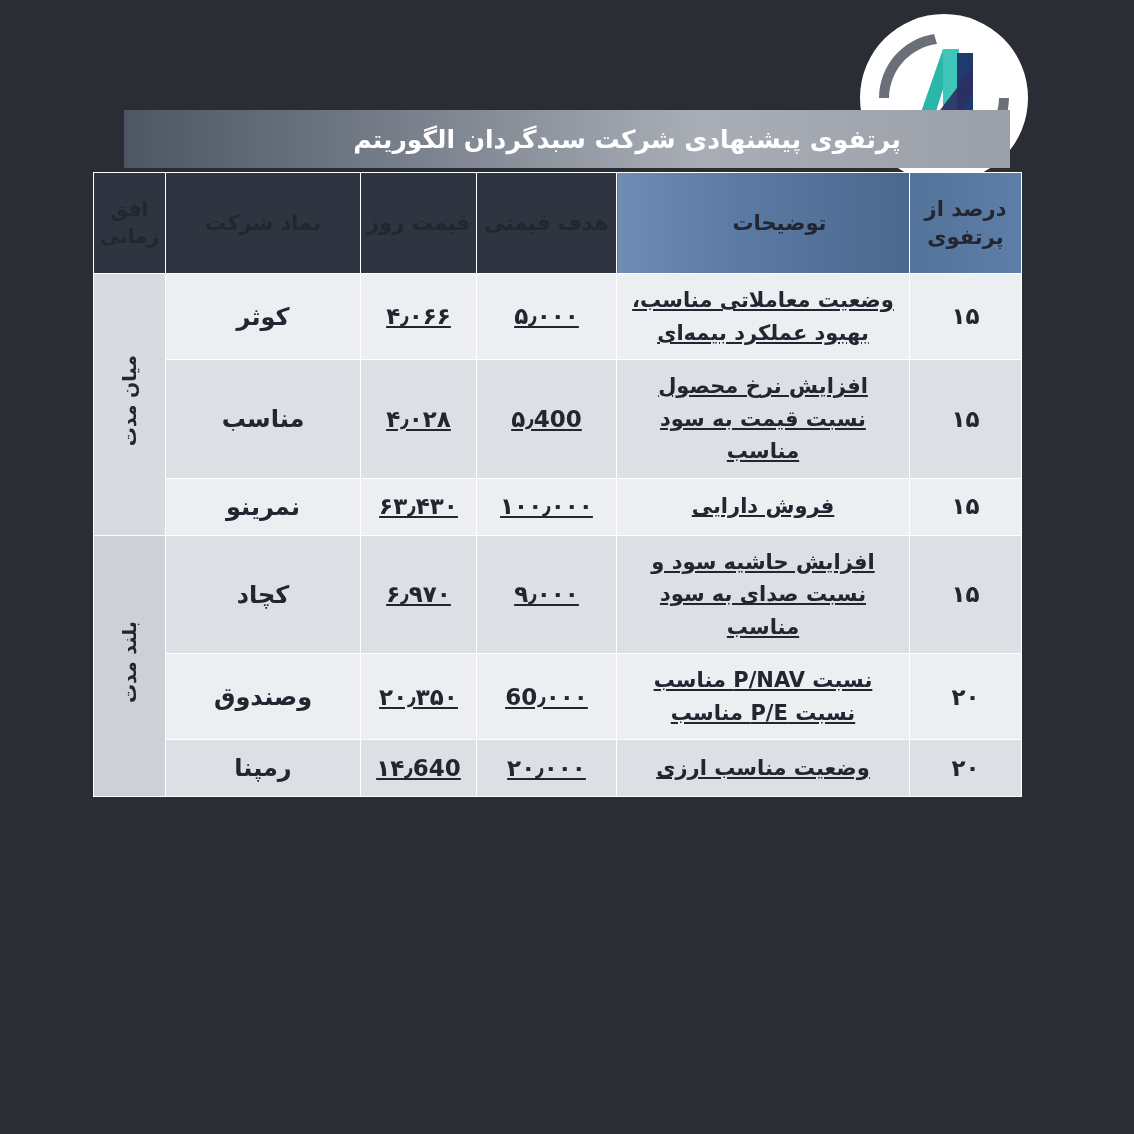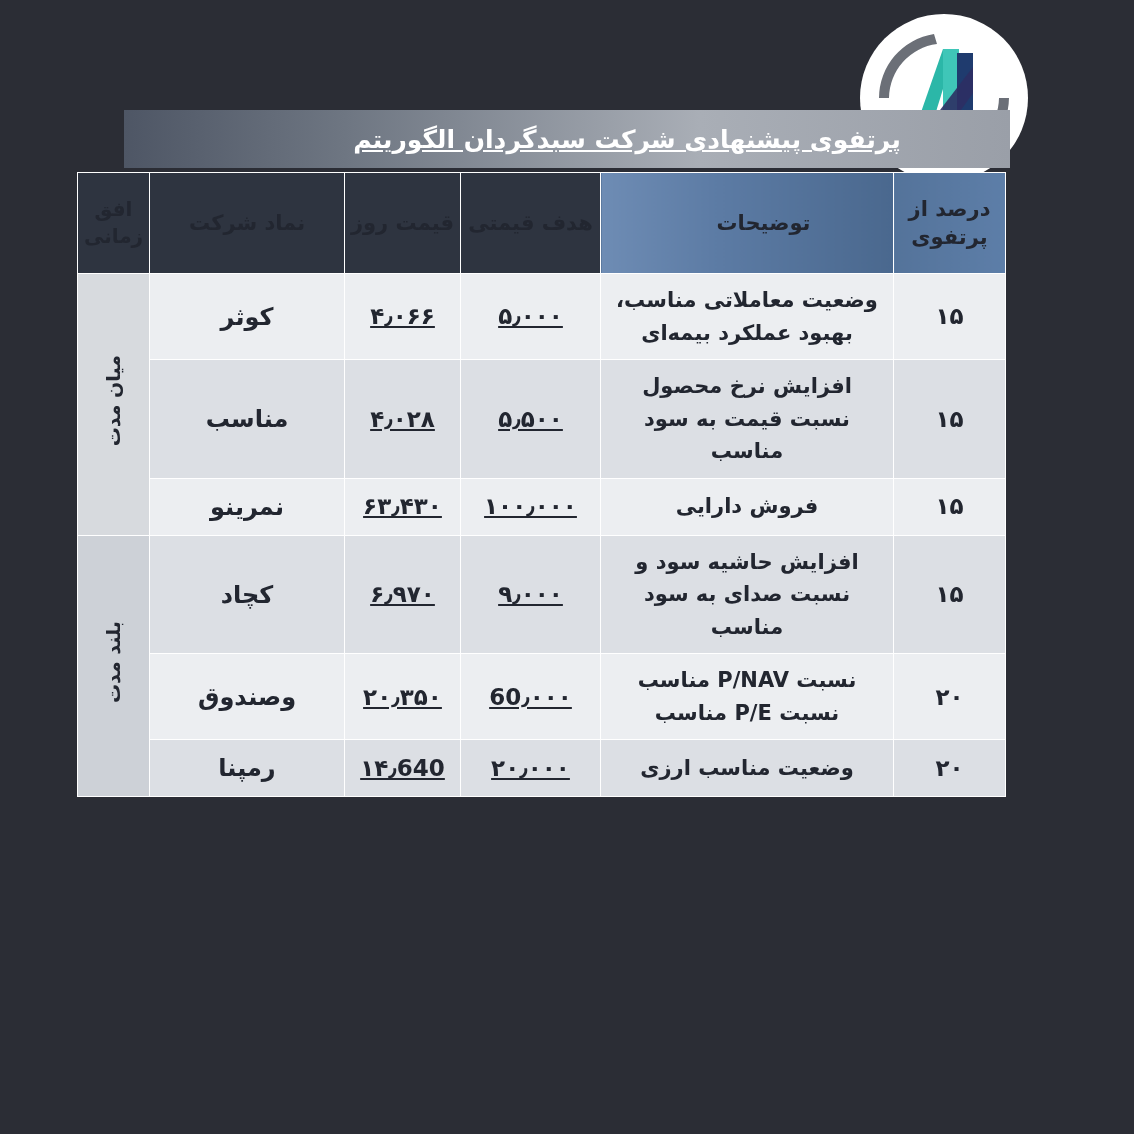--- a/index.html
+++ b/index.html
@@ -54,28 +54,27 @@
   }
   .title-bar .title-text {
     width: 100%;
     text-align: center;
     color: #ffffff;
     font-size: 25px;
     font-weight: bold;
     letter-spacing: 0px;
     padding-left: 120px;
     box-sizing: border-box;
-    text-decoration: underline;
   }
 
   
   .table-wrap {
     position: absolute;
     top: 172px;
-    right: 128px;
+    right: 112px;
     width: 886px;
     background: #7dd3fc;
   }
   table.portfolio {
     border-collapse: collapse;
     width: 886px;
     table-layout: fixed;
   }
   table.portfolio th, table.portfolio td {
     border: 1px solid #ffffff;
@@ -126,20 +125,21 @@
     display: inline-block;
     white-space: nowrap;
     letter-spacing: 1px;
   }
   td.horizon.long { background: #cdd1d7; }
 
   td.desc {
     font-size: 21px;
     line-height: 1.55;
     padding: 10px 14px;
+    text-decoration: underline;
   }
   td.pct { font-size: 23px; }
   td.price, td.target { font-size: 23px; text-decoration: underline; }
   td.symbol { font-size: 24px; }
 
   .col-pct    { width: 112px; }
   .col-desc   { width: 293px; }
   .col-target { width: 140px; }
   .col-price  { width: 116px; }
   .col-symbol { width: 195px; }
@@ -219,21 +219,21 @@
           <td class="pct">۱۵</td>
           <td class="desc">وضعیت معاملاتی مناسب، بهبود عملکرد بیمه‌ای</td>
           <td class="target">۵٫۰۰۰</td>
           <td class="price">۴٫۰۶۶</td>
           <td class="symbol">کوثر</td>
           <td class="horizon" rowspan="3"><span class="vert">میان مدت</span></td>
         </tr>
         <tr class="alt">
           <td class="pct">۱۵</td>
           <td class="desc">افزایش نرخ محصول نسبت قیمت به سود مناسب</td>
-          <td class="target">۵٫۵۰۰</td>
+          <td class="target">۵٫400</td>
           <td class="price">۴٫۰۲۸</td>
           <td class="symbol">مناسب</td>
         </tr>
         <tr>
           <td class="pct">۱۵</td>
           <td class="desc">فروش دارایی</td>
           <td class="target">۱۰۰٫۰۰۰</td>
           <td class="price">۶۳٫۴۳۰</td>
           <td class="symbol">نمرینو</td>
         </tr>

